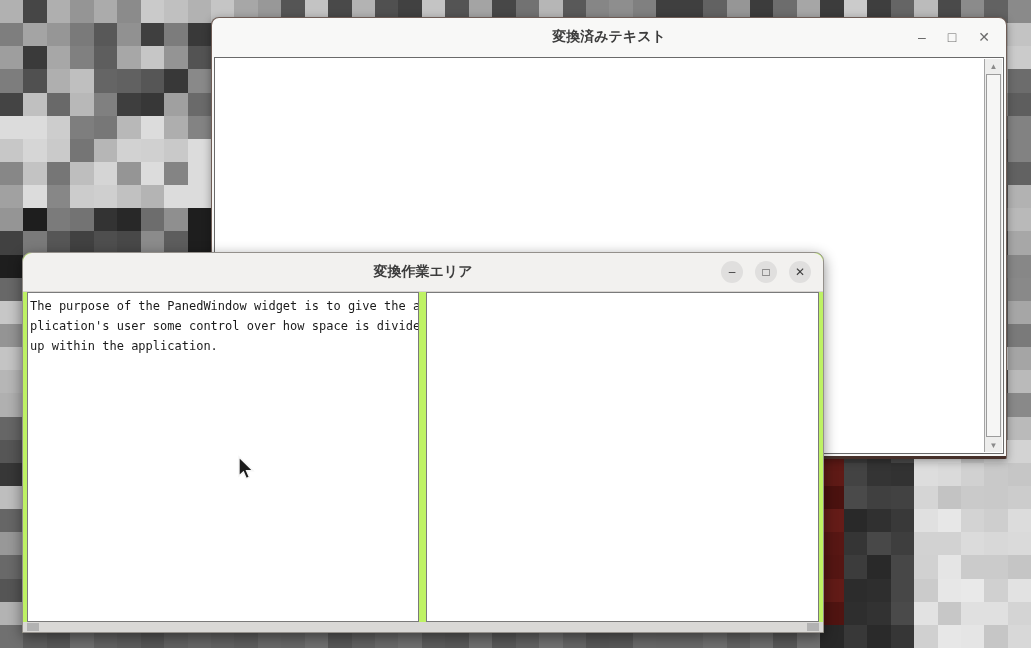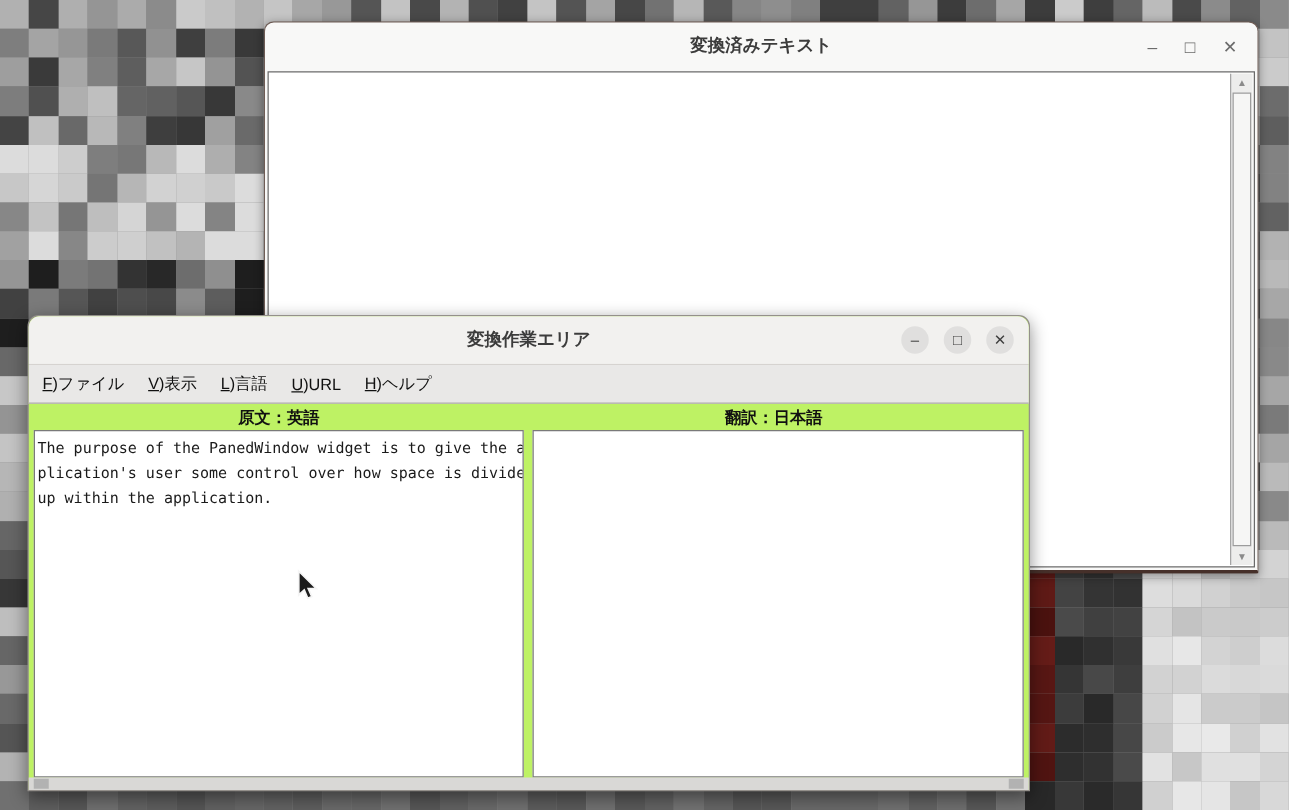--- a/index.html
+++ b/index.html
@@ -1341,33 +1341,22 @@
 <div id="fgwin">
   <div class="titlebar">
     <div class="win-title">変換作業エリア</div>
     <div class="ctrls">
       <span class="ctrl-circle">–</span>
       <span class="ctrl-circle">□</span>
       <span class="ctrl-circle">✕</span>
     </div>
   </div>
 
-  <div class="menubar">
-    <span class="menu-item"><span class="mkey">F</span><span>)ファイル</span></span>
-    <span class="menu-item"><span class="mkey">V</span><span>)表示</span></span>
-    <span class="menu-item"><span class="mkey">L</span><span>)言語</span></span>
-    <span class="menu-item"><span class="mkey">U</span><span>)URL</span></span>
-    <span class="menu-item"><span class="mkey">H</span><span>)ヘルプ</span></span>
-  </div>
-
-
-  <div class="pane-labels">
-    <div class="pane-label left">原文：英語</div>
-    <div class="pane-label right">翻訳：日本語</div>
-  </div>
+
+
 
   <div class="panes">
     <div class="pane left">
       <div class="pane-text">The purpose of the PanedWindow widget is to give the ap
 plication's user some control over how space is divided
 up within the application.</div>
     </div>
     <div class="sash"></div>
     <div class="pane right">
       <div class="pane-text"></div>

